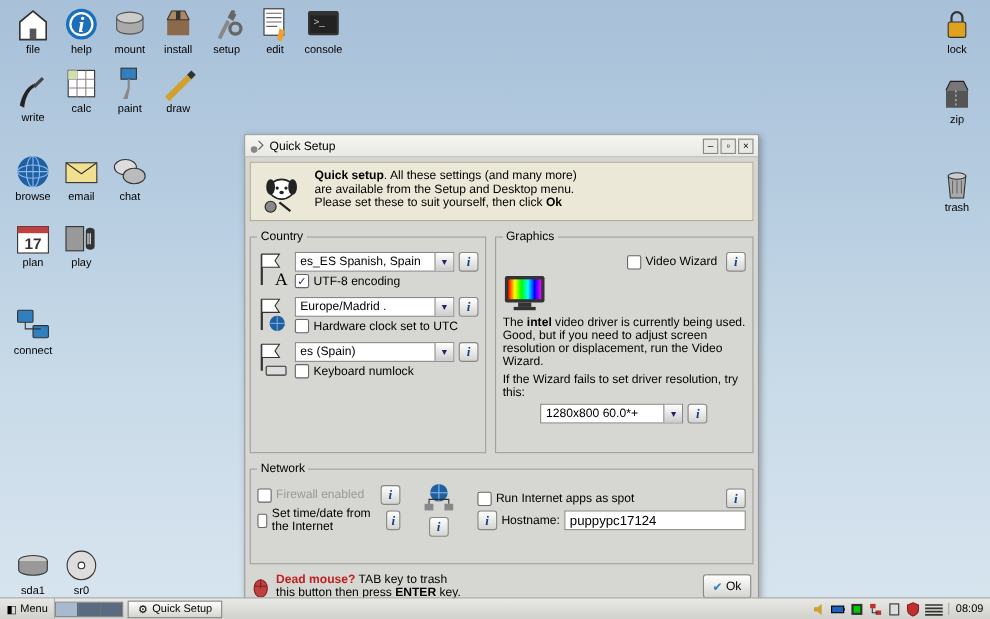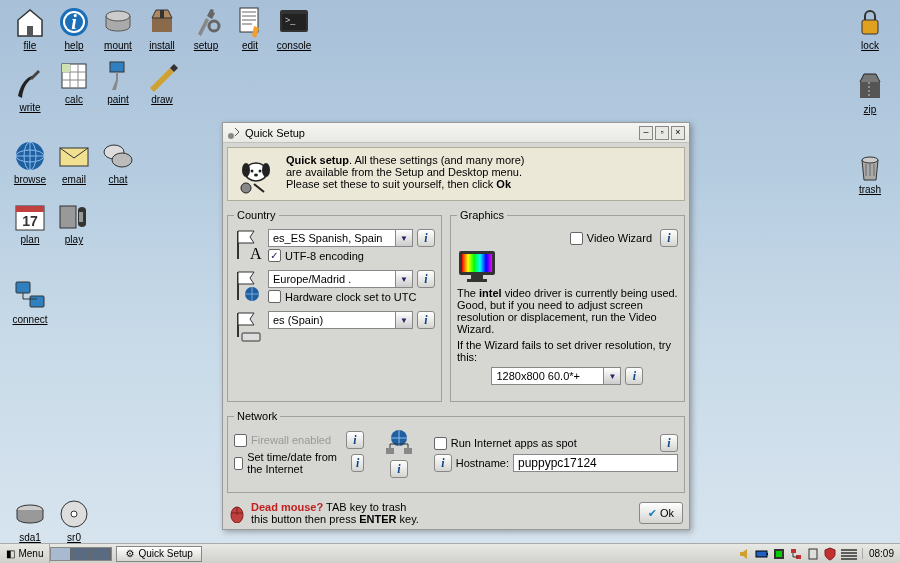--- a/index.html
+++ b/index.html
@@ -8,21 +8,21 @@
   background: linear-gradient(180deg, #a8c0d8 0%, #b5cce0 30%, #c8dae8 60%, #d8e5ef 100%);
   font-family: sans-serif; font-size: 11px;
   position: relative; overflow: hidden;
 }
 .desktop { position: absolute; inset: 0; }
 .icon-cell {
   position: absolute; width: 44px; text-align: center;
   cursor: pointer;
 }
 .icon-cell .ic { width: 32px; height: 32px; margin: 0 auto 2px; }
-.icon-cell .lbl { color: #000; font-size: 10px; white-space: nowrap; text-decoration: underline;}
+.icon-cell .lbl { color: #000; font-size: 10px; white-space: nowrap;}
 svg { display: block; }
 
 .window {
   position: absolute; left: 222px; top: 122px; width: 468px;
   background: #d6d6d2; border: 1px solid #999;
   box-shadow: 2px 2px 6px rgba(0,0,0,.3);
 }
 .titlebar {
   height: 20px; background: linear-gradient(#f5f5f2,#e8e8e4);
   border-bottom: 1px solid #c0c0bc;
@@ -31,21 +31,21 @@
 .titlebar .tic { width: 14px; height: 14px; margin-right: 4px; }
 .titlebar .spacer { flex: 1; }
 .wbtn { width: 14px; height: 14px; border: 1px solid #888; background: #e8e8e4; margin-left: 2px; font-size: 9px; line-height: 11px; text-align: center; cursor:pointer;}
 .banner {
   margin: 4px; padding: 6px 8px;
   background: #ece8d8; border: 1px solid #b0ac9a;
   display: flex; gap: 10px; font-size: 11px;
 }
 .banner .pup { width: 40px; height: 40px; flex-shrink:0; }
 fieldset {
-  border: 1px solid #a0a09c; margin: 4px; padding: 6px 6px 14px 6px;
+  border: 1px solid #a0a09c; margin: 4px; padding: 6px 6px 24px 6px;
 }
 legend { font-size: 11px; padding: 0 3px; }
 .row2 { display: flex; gap: 0; }
 .row2 > fieldset:first-child { flex: 1; }
 .row2 > fieldset:last-child { flex: 1.1; }
 .formrow { display: flex; align-items: center; gap: 4px; margin: 2px 0; }
 .sel {
   height: 18px; border: 1px solid #888; background: #fff;
   font-size: 11px; padding: 0 16px 0 4px; flex:1;
   position: relative; display:flex; align-items:center;
@@ -400,20 +400,24 @@
             <svg viewBox="0 0 28 36">
               <path d="M4 4v24" stroke="#333" stroke-width="2"></path>
               <path d="M4 4h16l-4 6 4 6H4z" fill="#fff" stroke="#333"></path>
               <rect x="8" y="24" width="18" height="8" rx="1" fill="#ddd" stroke="#333"></rect>
             </svg>
           </div>
         <div style="flex:1">
           <div class="formrow">
               <div class="sel">es          (Spain)</div>
               <div class="ibtn">i</div>
+            </div>
+          <div class="formrow">
+              <span class="chk"></span>
+              <span>Keyboard numlock</span>
             </div>
         </div>
       </div>
     </fieldset>
 
     <fieldset>
       <legend>Graphics</legend>
       <div class="formrow" style="justify-content:flex-end">
           <span class="chk"></span>
           <span>Video Wizard</span>

